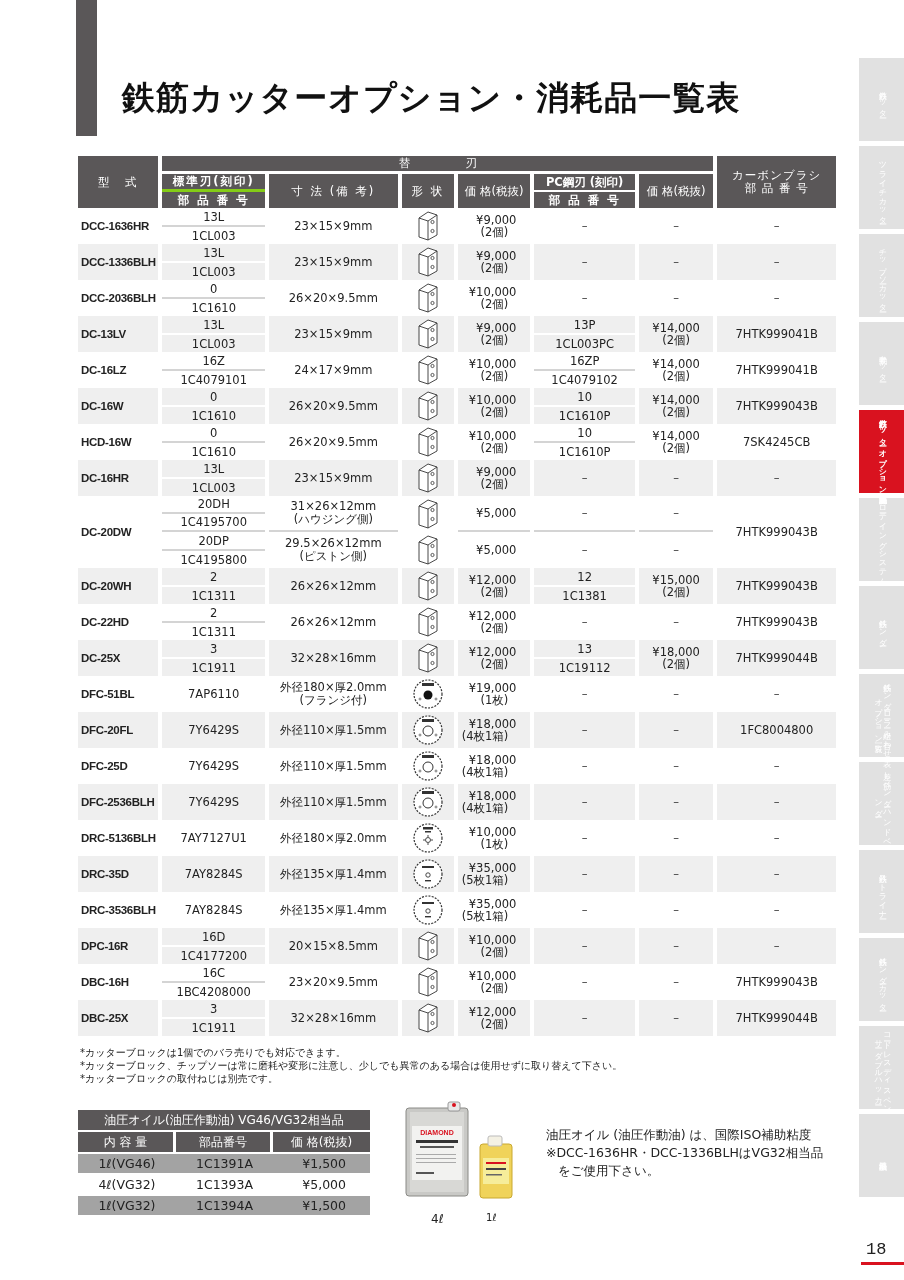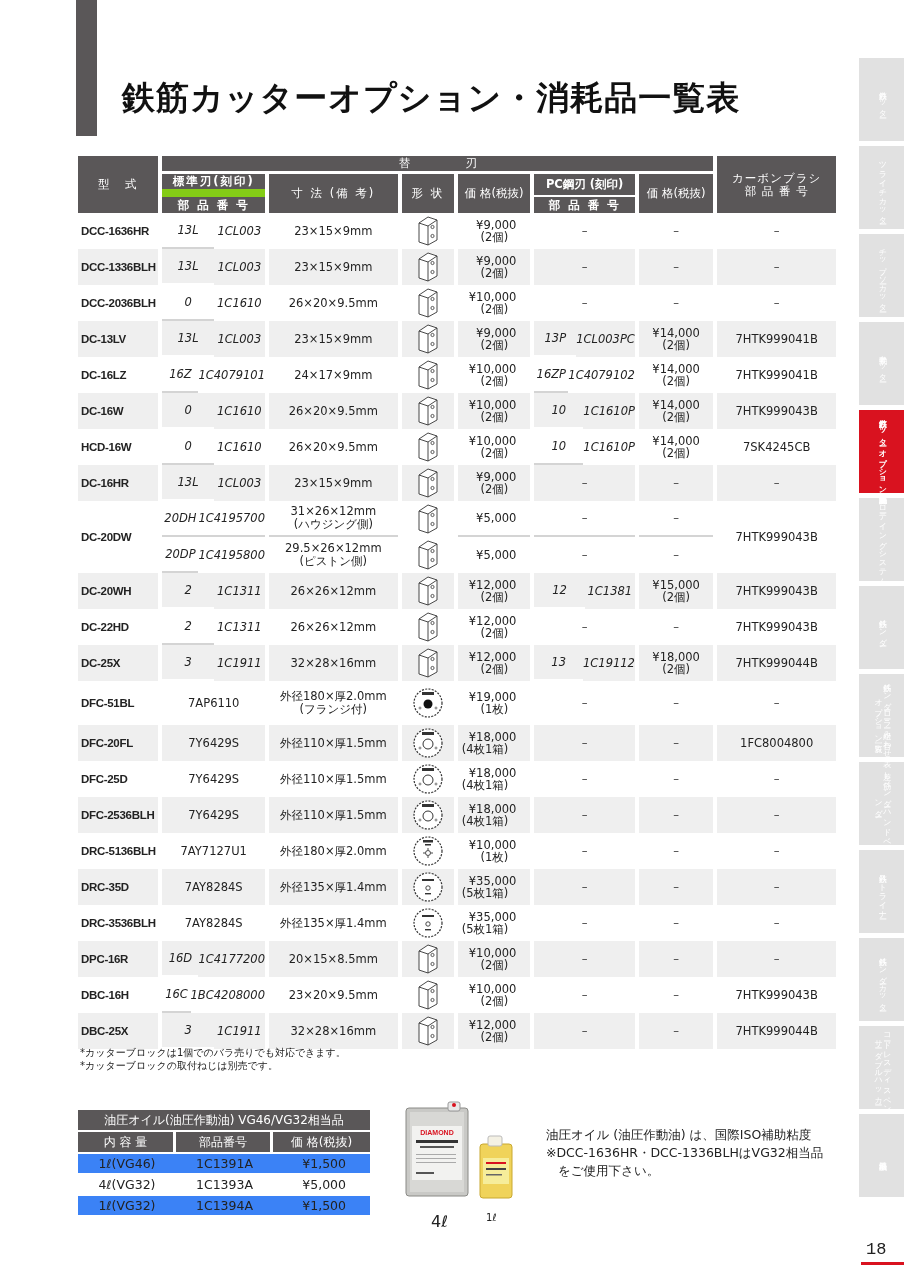--- a/index.html
+++ b/index.html
@@ -18,41 +18,41 @@
   .page-num-line { position: absolute; left: 861px; top: 1262px; width: 43px; height: 3px; background: #d9121f; }
 
   
   .main-table { position: absolute; left: 78px; top: 156px; width: 766px; border-collapse: separate; border-spacing: 4px 0; margin-left: -4px; }
   .main-table td, .main-table th { font-size: 11.5px; text-align: center; vertical-align: middle; padding: 0; }
   .hd { background: #5a5758; color: #fff; font-weight: normal; font-size: 11px; letter-spacing: 2px; }
   .hd-sub { background: #5a5758; color: #fff; font-size: 11px; letter-spacing: 2px; }
   .model { text-align: left !important; font-weight: bold; font-size: 11.5px; padding-left: 3px !important; letter-spacing: -0.3px; font-family: "Liberation Sans", sans-serif; }
   tr.shade td { background: #efefef; }
   tr.plain td { background: #fff; }
-  .split { display: flex; flex-direction: row; height: 100%; font-style: italic; }
+  .split { display: flex; flex-direction: column; height: 100%; }
   .split .top, .split .bot { flex: 1; display: flex; align-items: center; justify-content: center; }
   .split .top { border-bottom: 2px solid #d4d4d4; }
   tr.shade .split .top { border-bottom: 2px solid #fff; }
   .price { text-align: right !important; padding-right: 14px !important; line-height: 1.05; }
   .price .sub { display: block; padding-right: 8px; }
   .dash { color: #444; }
   .shape svg { display: block; margin: 0 auto; }
 
   .notes { position: absolute; left: 80px; top: 1046px; font-size: 10px; line-height: 13px; color: #222; }
 
   
   .oil-table { position: absolute; left: 78px; top: 1108px; width: 292px; border-collapse: separate; border-spacing: 0 2px; }
   .oil-table td { font-size: 12.5px; text-align: center; height: 19px; }
   .oil-table .ohd { background: #5a5758; color: #fff; font-size: 12px; height: 20px; }
   .oil-table .ohd2 { background: #5a5758; color: #fff; font-size: 12px; height: 20px; border-right: 3px solid #fff; }
-  .oil-table tr.shade td { background: #3b82f6; margin-left: 46px; }
+  .oil-table tr.shade td { background: #a3a3a3; margin-left: 46px; }
   .oil-price { text-align: right !important; padding-right: 24px; }
 
   .oil-image { position: absolute; left: 398px; top: 1100px; width: 124px; height: 106px; }
-  .oil-cap1 { position: absolute; left: 431px; top: 1212px; font-size: 16px; }
+  .oil-cap1 { position: absolute; left: 431px; top: 1212px; font-size: 12px; }
   .oil-cap2 { position: absolute; left: 486px; top: 1212px; font-size: 10px; }
 
   .oil-desc { position: absolute; left: 546px; top: 1126px; font-size: 12.5px; line-height: 18px; color: #222; width: 300px; }
   .oil-desc .indent { padding-left: 12px; }
 </style>
 </head>
 <body>
 
 <div class="title-bar"></div>
 <h1 class="page-title">鉄筋カッターオプション・消耗品一覧表</h1>
@@ -154,21 +154,21 @@
     <tr style="height:15px">
       <th class="hd" rowspan="3">型　式</th>
       <th class="hd" colspan="6" style="letter-spacing:0;">
         <span style="display:inline-block;width:48%;text-align:right;padding-right:5%">替</span><span style="display:inline-block;width:48%;text-align:left;padding-left:5%">刃</span>
       </th>
       <th class="hd" rowspan="3" style="letter-spacing:1px;line-height:13px">
         <span>カーボンブラシ</span><br><span>部 品 番 号</span>
       </th>
     </tr>
     <tr style="height:16px">
-      <th class="hd-sub" style="border-top:3px solid #fff;border-bottom:8px solid #84cc16">標準刃(刻印)</th>
+      <th class="hd-sub" style="border-top:3px solid #fff;border-bottom:3px solid #84cc16">標準刃(刻印)</th>
       <th class="hd" rowspan="2" style="border-top:3px solid #fff">寸 法 (備 考)</th>
       <th class="hd" rowspan="2" style="border-top:3px solid #fff">形 状</th>
       <th class="hd" rowspan="2" style="border-top:3px solid #fff;letter-spacing:0">価 格(税抜)</th>
       <th class="hd-sub" style="border-top:3px solid #fff;border-bottom:2px solid #fff;letter-spacing:0">PC鋼刃 (刻印)</th>
       <th class="hd" rowspan="2" style="border-top:3px solid #fff;letter-spacing:0">価 格(税抜)</th>
     </tr>
     <tr style="height:16px">
       <th class="hd-sub">部 品 番 号</th>
       <th class="hd-sub">部 品 番 号</th>
     </tr>
@@ -454,21 +454,21 @@
       <td>
           <div class="split" style="height:36px">
             <div class="top">13</div>
             <div class="bot">1C19112</div>
           </div>
         </td>
       <td class="price" style="text-align:center!important;padding-right:0!important"><span>¥18,000</span><br><span>(2個)</span></td>
       <td>7HTK999044B</td>
     </tr>
 
-    <tr class="plain" style="height:44px">
+    <tr class="plain" style="height:36px">
       <td class="model">DFC-51BL</td>
       <td>7AP6110</td>
       <td style="line-height:13px"><span>外径180×厚2.0mm</span><br><span>(フランジ付)</span></td>
       <td class="shape">
           <svg width="32" height="32" viewBox="0 0 32 32">
             <use href="#ico-saw-flange"></use>
           </svg>
         </td>
       <td class="price"><span>¥19,000</span><span class="sub">(1枚)</span></td>
       <td class="dash">–</td>
@@ -615,20 +615,21 @@
       <td class="price"><span>¥12,000</span><span class="sub">(2個)</span></td>
       <td class="dash">–</td>
       <td class="dash">–</td>
       <td>7HTK999044B</td>
     </tr>
   </tbody>
 </table>
 
 <div class="notes">
   <div>*カッターブロックは1個でのバラ売りでも対応できます。</div>
+  <div>*カッターブロック、チップソーは常に磨耗や変形に注意し、少しでも異常のある場合は使用せずに取り替えて下さい。</div>
   <div>*カッターブロックの取付ねじは別売です。</div>
 </div>
 
 <table class="oil-table">
   <colgroup>
       <col style="width:98px">
       <col style="width:97px">
       <col style="width:97px">
     </colgroup>
   <tbody>

